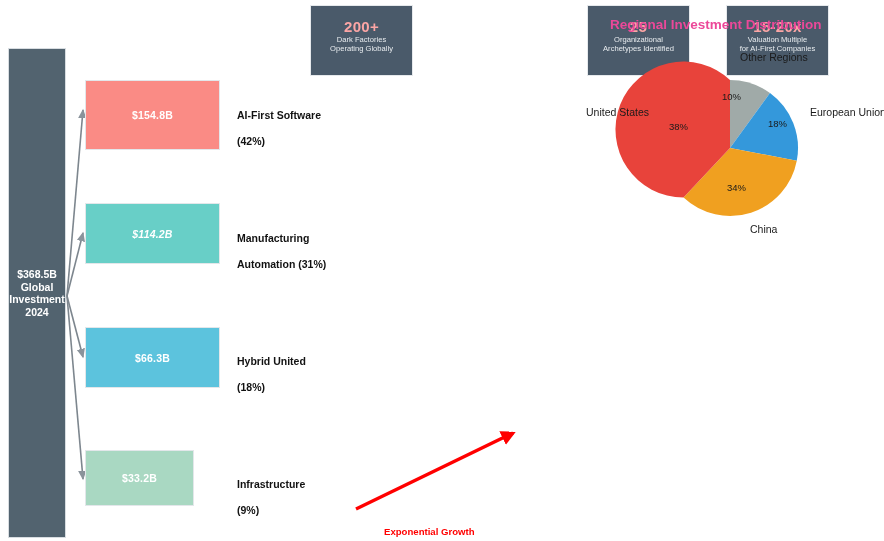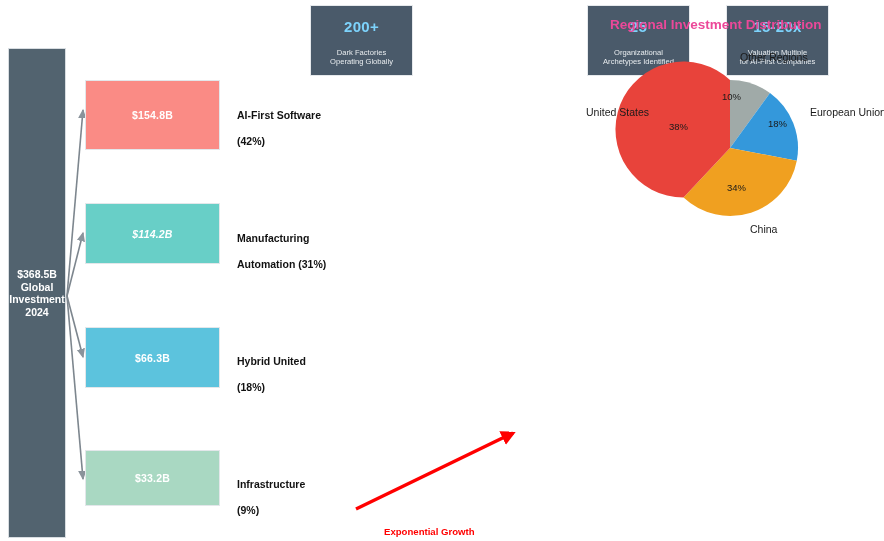--- a/index.html
+++ b/index.html
@@ -50,32 +50,31 @@
 
   
   .kpi{
     position:absolute;
     background:#4a5a6a;
     border:1px solid #e6e9ec;
     box-sizing:border-box;
     display:flex;flex-direction:column;align-items:center;
   }
   .kpi-value{
-    color:#7dd3fc;
+    color:#fca5a5;
     font-size:15px;
     font-weight:bold;
     margin-top:12px;
     letter-spacing:.3px;
   }
   .kpi-caption{
     color:#e8ecef;
     font-size:7.6px;
     line-height:9.4px;
     text-align:center;
-    margin-top:13px;
     padding:0 4px;
     white-space:pre-line;
   }
   .pie-title{
     position:absolute;
     font-size:13.5px;
     font-weight:bold;
     color:#ec4899;
     white-space:nowrap;
   }
@@ -145,21 +144,21 @@
   </div>
 
   <div class="flowbar" style="left:85px;top:327px;width:135px;height:61px;background:#5cc3dd;">
     <span class="flowbar-value">$66.3B</span>
   </div>
   <div class="cat-label" style="left:237px;top:342px;">
     <span>Hybrid United</span><br>
     <span>(18%)</span>
   </div>
 
-  <div class="flowbar" style="left:85px;top:450px;width:135px;height:56px;background:#a9d8c2;">
+  <div class="flowbar" style="left:85px;top:450px;width:109px;height:56px;background:#a9d8c2;">
     <span class="flowbar-value">$33.2B</span>
   </div>
   <div class="cat-label" style="left:237px;top:465px;">
     <span>Infrastructure</span><br>
     <span>(9%)</span>
   </div>
 
   <div class="kpi" style="left:310px;top:5px;width:103px;height:71px;">
     <div class="kpi-value">200+</div>
     <div class="kpi-caption">Dark Factories

